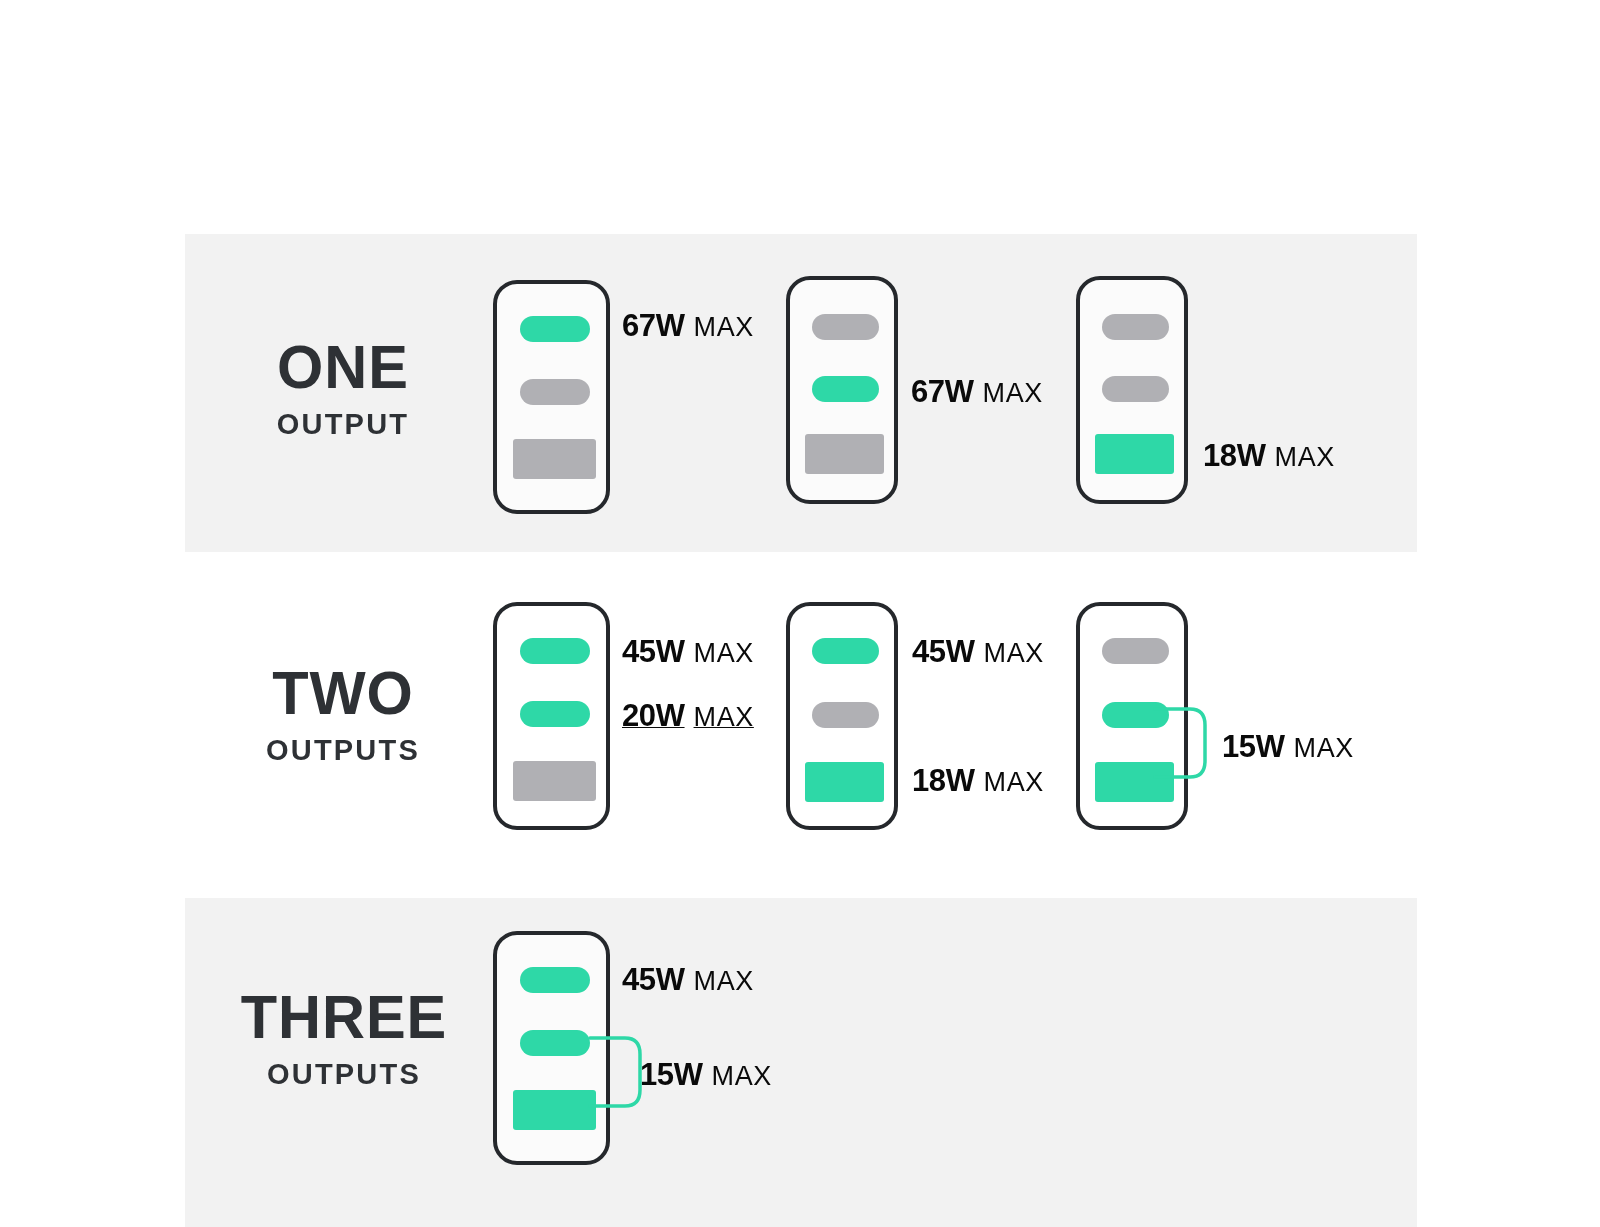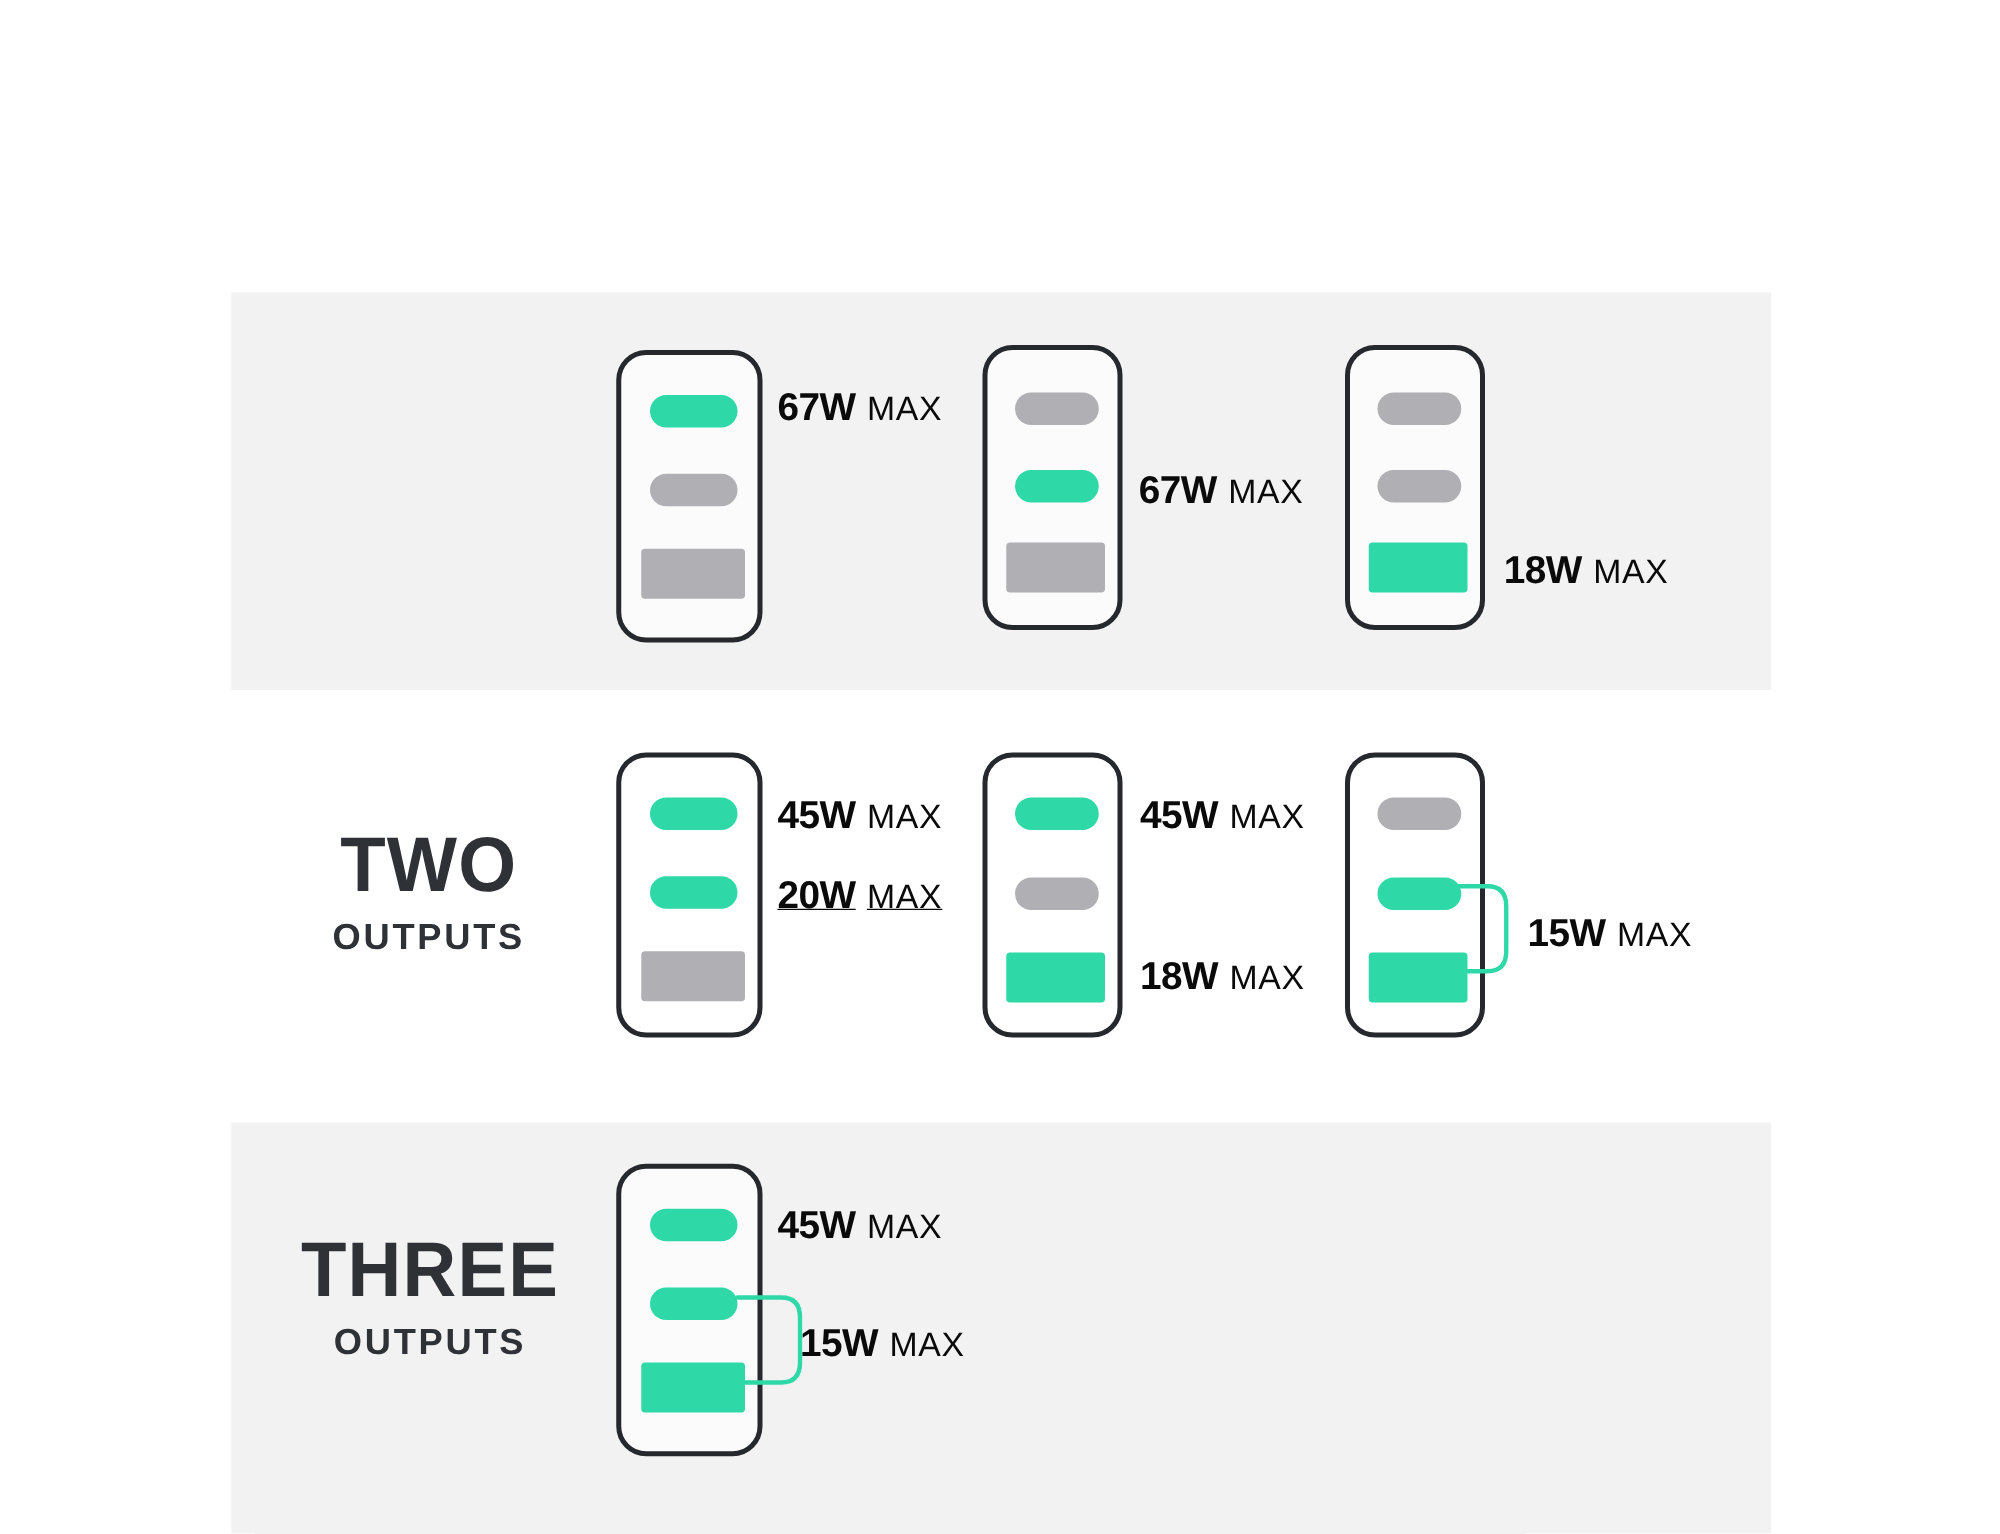--- a/index.html
+++ b/index.html
@@ -150,20 +150,24 @@
   .bracket svg { display: block; overflow: visible; }
 </style>
 </head>
 <body>
 
 <div id="page">
 
 
   <div class="section shaded" id="section-one"></div>
 
+  <div class="row-label" id="label-one">
+    <span class="big">ONE</span>
+    <span class="small">OUTPUT</span>
+  </div>
 
   <div class="charger on-shade" style="left:493px; top:280px; width:117px; height:234px;">
     <div class="port pill green" style="left:23px; top:32px; width:70px;"></div>
     <div class="port pill gray" style="left:23px; top:95px; width:70px;"></div>
     <div class="port rect gray" style="left:16px; top:155px; width:83px;"></div>
   </div>
   <div class="watt" style="left:622px; top:310px;">
     <span class="val">67W</span><span class="max">MAX</span>
   </div>
 

